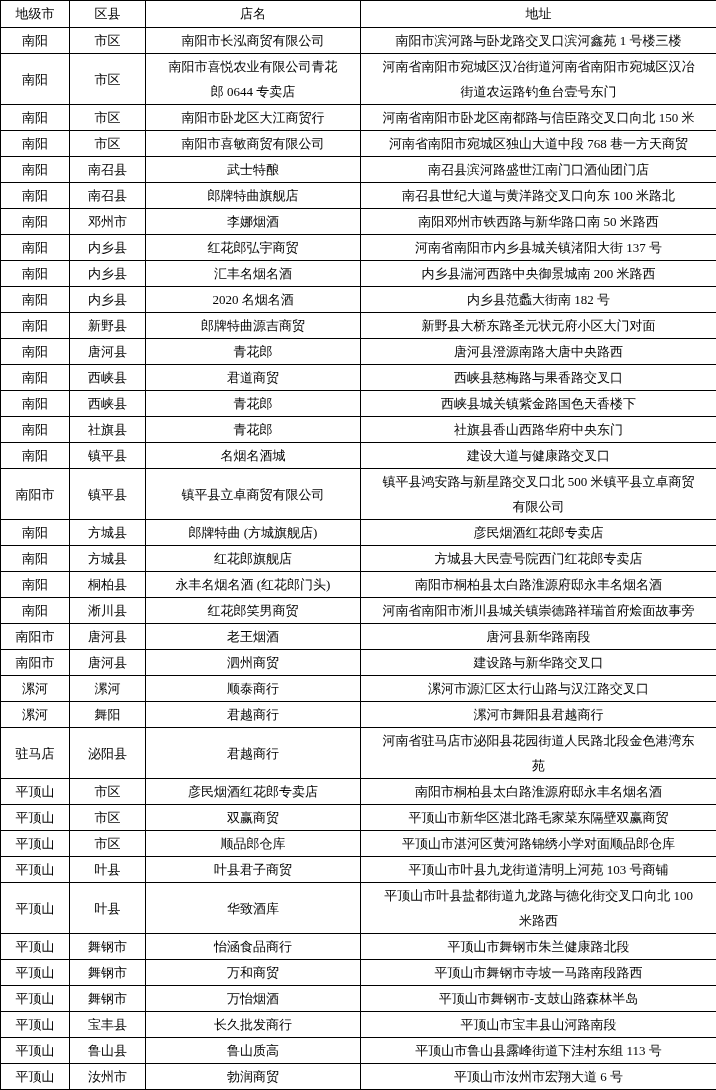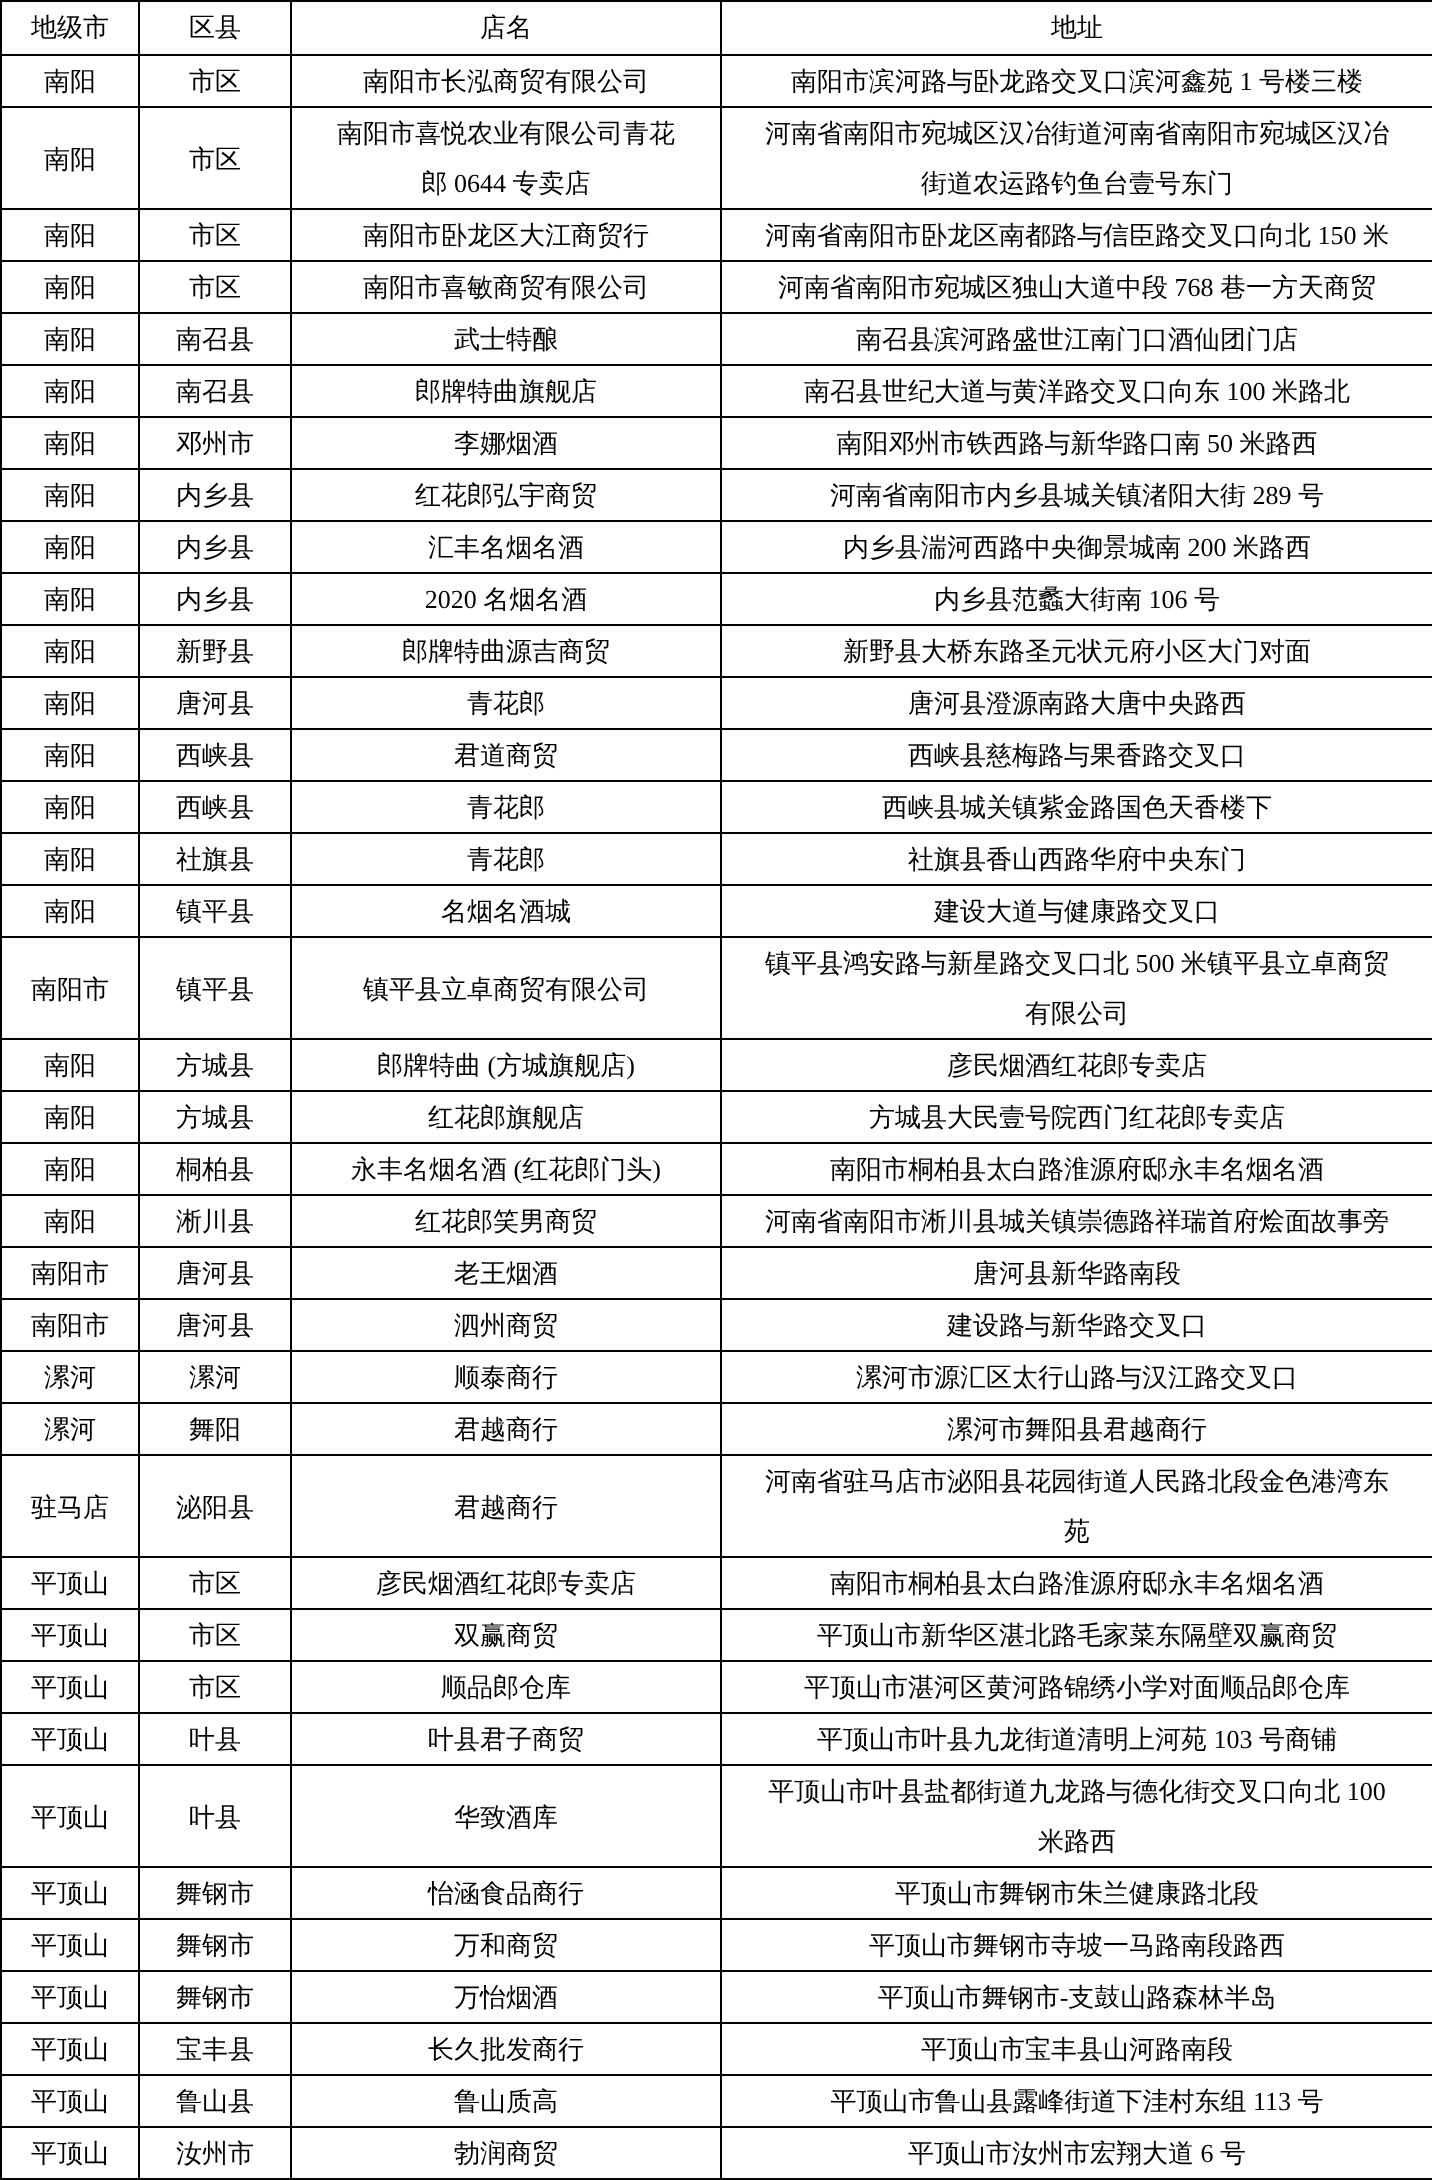--- a/index.html
+++ b/index.html
@@ -99,33 +99,33 @@
       <tr>
         <td>南阳</td>
         <td>邓州市</td>
         <td>李娜烟酒</td>
         <td>南阳邓州市铁西路与新华路口南 50 米路西</td>
       </tr>
       <tr>
         <td>南阳</td>
         <td>内乡县</td>
         <td>红花郎弘宇商贸</td>
-        <td>河南省南阳市内乡县城关镇渚阳大街 289 号</td>
+        <td>河南省南阳市内乡县城关镇渚阳大街 137 号</td>
       </tr>
       <tr>
         <td>南阳</td>
         <td>内乡县</td>
         <td>汇丰名烟名酒</td>
         <td>内乡县湍河西路中央御景城南 200 米路西</td>
       </tr>
       <tr>
         <td>南阳</td>
         <td>内乡县</td>
         <td>2020 名烟名酒</td>
-        <td>内乡县范蠡大街南 106 号</td>
+        <td>内乡县范蠡大街南 182 号</td>
       </tr>
       <tr>
         <td>南阳</td>
         <td>新野县</td>
         <td>郎牌特曲源吉商贸</td>
         <td>新野县大桥东路圣元状元府小区大门对面</td>
       </tr>
       <tr>
         <td>南阳</td>
         <td>唐河县</td>

